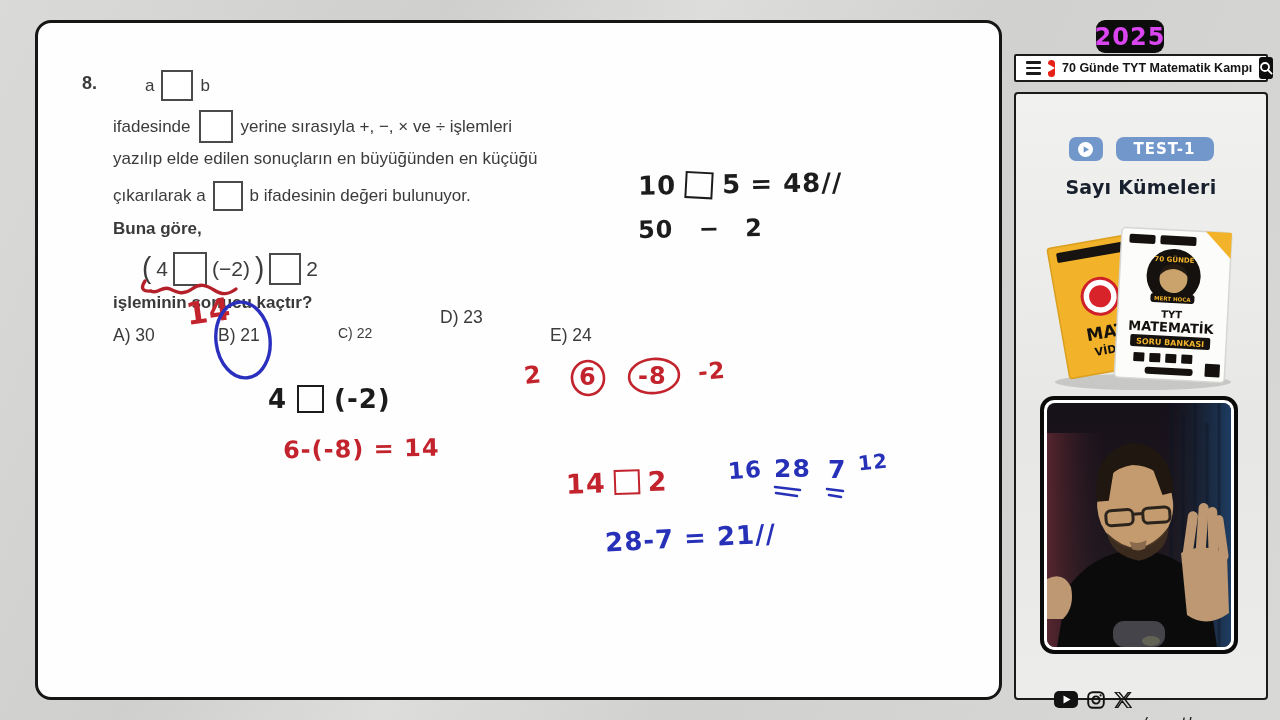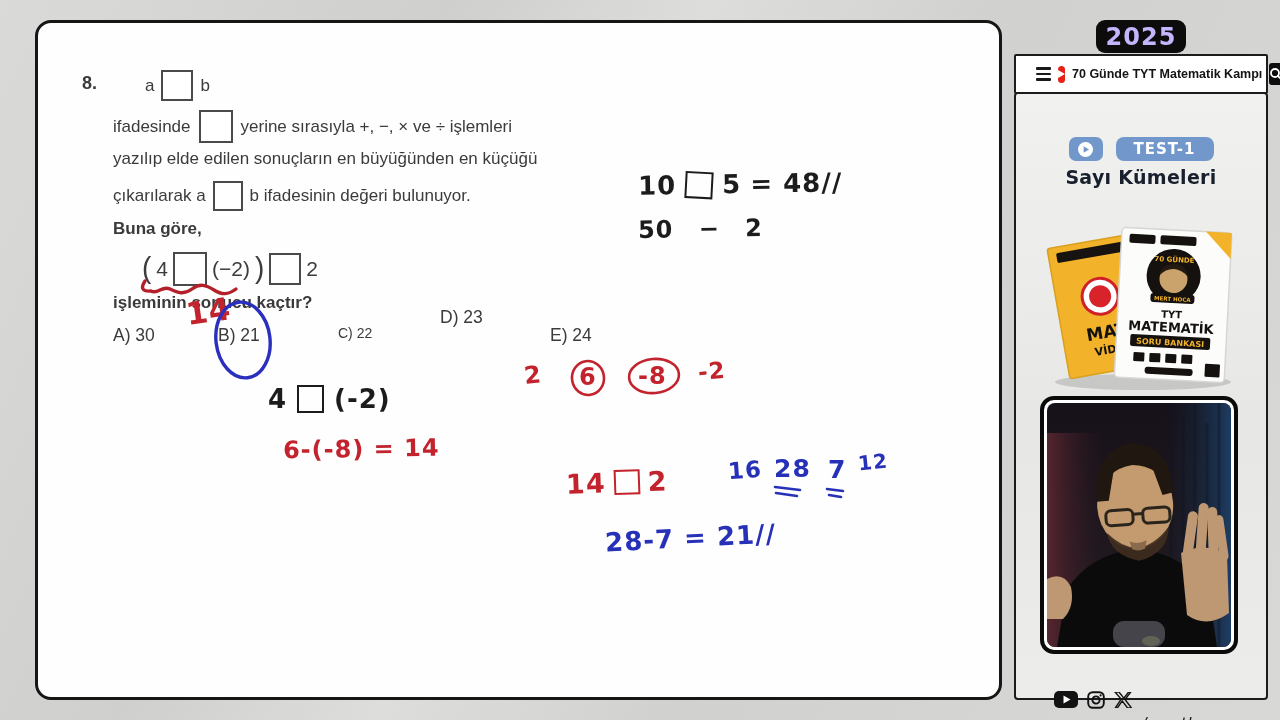--- a/index.html
+++ b/index.html
@@ -26,27 +26,27 @@
   .hw{font-family:"DejaVu Sans",sans-serif;font-weight:700;white-space:nowrap;letter-spacing:1px;}
   .hw-black{color:#1c1c1c;}
   .hw-red{color:#c2232c;}
   .hw-blue{color:#2731b8;}
   .hwbx{display:inline-block;border:2.5px solid currentColor;background:transparent;}
 
   .overlay{left:0;top:0;pointer-events:none;}
 
   
   .year-badge{
-    left:1096px;top:20px;width:90px;height:33px;background:#0c0c0c;border-radius:9px;
-    color:#c4b5fd;font-weight:700;font-size:24px;display:flex;align-items:center;justify-content:center;
+    left:1096px;top:20px;width:68px;height:33px;background:#0c0c0c;border-radius:9px;
+    color:#d946ef;font-weight:700;font-size:24px;display:flex;align-items:center;justify-content:center;
     font-family:"DejaVu Sans",sans-serif;letter-spacing:1px;
   }
   .search-bar{
-    left:1014px;top:54px;width:254px;height:40px;background:#fff;border:2px solid #1c1c1c;
-    border-radius:2px;display:flex;align-items:center;padding:0 20px;gap:7px;box-sizing:border-box;
+    left:1014px;top:54px;width:254px;height:28px;background:#fff;border:2px solid #1c1c1c;
+    border-radius:2px;display:flex;align-items:center;padding:0 10px;gap:7px;box-sizing:border-box;
   }
   .search-title{flex:1;font-size:12.5px;font-weight:700;color:#141414;white-space:nowrap;text-align:center;}
   .search-btn{width:36px;height:22px;background:#0d0d0d;border-radius:3px;display:flex;align-items:center;justify-content:center;}
   .yt-chip{width:25px;height:17px;background:#e62117;border-radius:4px;display:flex;align-items:center;justify-content:center;}
   .yt-chip .tri{width:0;height:0;border-left:7px solid #fff;border-top:4.5px solid transparent;border-bottom:4.5px solid transparent;}
   .burger{display:flex;flex-direction:column;gap:3px;}
   .burger span{display:block;width:15px;height:2.5px;background:#1a1a1a;border-radius:1px;}
 
   .panel{
     left:1014px;top:92px;width:254px;height:608px;box-sizing:border-box;
@@ -193,21 +193,21 @@
   <div class="abs row" style="left:0;top:43px;width:100%;justify-content:center;gap:13px;">
     <span class="chip chip-blue" style="width:34px;height:24px;">
       <svg width="17" height="17" viewBox="0 0 17 17">
         <circle cx="8.5" cy="8.5" r="7.5" fill="#fff"></circle>
         <path d="M6.6,5.3 L12,8.5 L6.6,11.7 Z" fill="#7298cb"></path>
       </svg>
     </span>
     <span class="test-badge" style="width:98px;height:24px;">TEST-1</span>
   </div>
 
-  <div class="abs topic" style="left:0;top:72px;">Sayı Kümeleri</div>
+  <div class="abs topic" style="left:0;top:82px;">Sayı Kümeleri</div>
 
   <svg class="abs" style="left:22px;top:128px;" width="210" height="172" viewBox="0 0 210 172">
     <ellipse cx="105" cy="160" rx="88" ry="8" fill="rgba(0,0,0,0.14)"></ellipse>
 
     <g transform="rotate(-10 65 85)">
       <rect x="20" y="18" width="90" height="132" rx="3" fill="#f2b32a" stroke="#d99f1e" stroke-width="1.5"></rect>
       <rect x="28" y="24" width="74" height="10" rx="2" fill="#171310"></rect>
       <circle cx="64" cy="74" r="18" fill="#fff" stroke="#cf2127" stroke-width="3"></circle>
       <circle cx="64" cy="74" r="11" fill="#d8232a"></circle>
       <text x="64" y="116" text-anchor="middle" font-family="DejaVu Sans,sans-serif" font-weight="bold" font-size="17" fill="#15110d">MAT</text>

